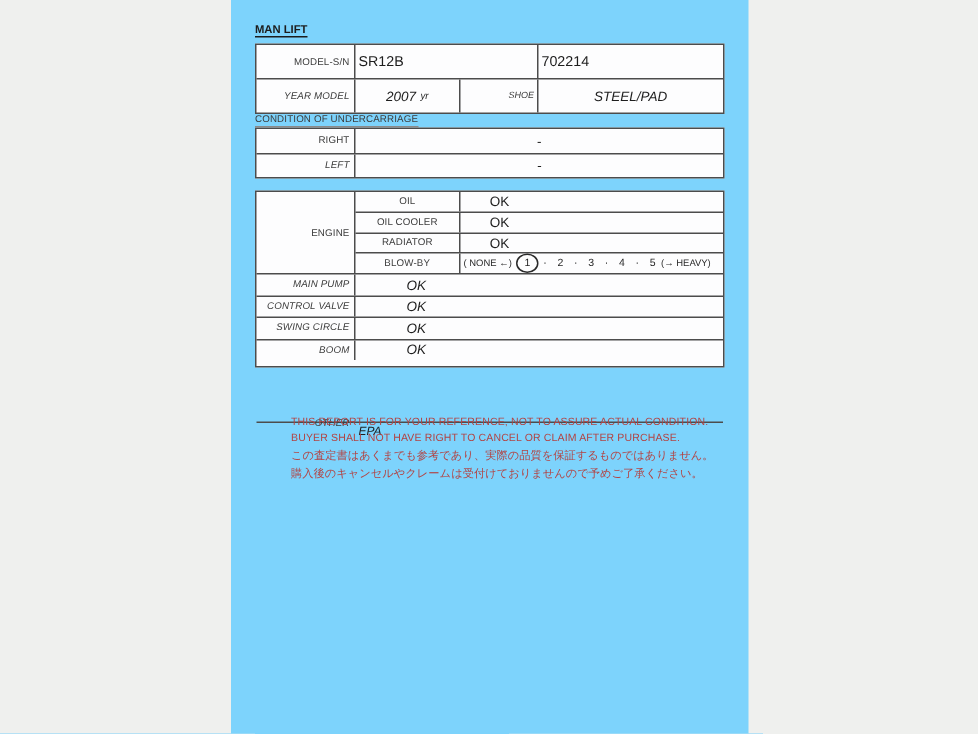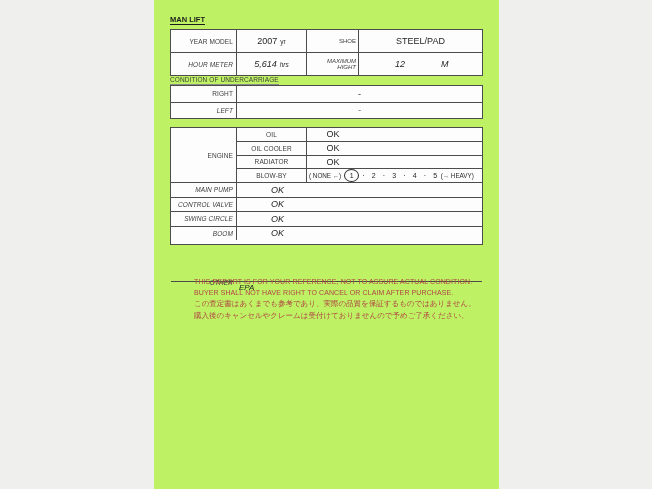--- a/index.html
+++ b/index.html
@@ -4,21 +4,21 @@
 <style>
   html,body{margin:0;padding:0;}
   body{
     width:652px;height:489px;position:relative;overflow:hidden;
     background:#eff0ee;
     font-family:"Liberation Sans","DejaVu Sans",sans-serif;
     -webkit-font-smoothing:antialiased;
   }
   .page{
     position:absolute;left:154px;top:0;width:345px;height:489px;
-    background:#bef264;
+    background:#7dd3fc;
   }
   .doc-title{
     position:absolute;left:16px;top:15px;
     font-size:7.5px;font-weight:bold;color:#1c1c1c;
     line-height:9px;border-bottom:1px solid #1c1c1c;
   }
   .section-heading{
     position:absolute;left:16px;top:76px;
     font-size:6.5px;color:#3c3c3c;line-height:7px;
     border-bottom:1px solid #8a8a8a;padding-bottom:1px;letter-spacing:0.1px;
@@ -85,39 +85,32 @@
 </style>
 </head>
 <body>
 
 <div class="page">
 
   <div class="doc-title">MAN LIFT</div>
 
   <div class="tbl" id="spec-table">
     <div class="t-row">
+      <div class="cell lbl rb">MODEL-S/N</div>
+      <div class="cell val val-lg left rb w122">SR12B</div>
+      <div class="cell val val-lg left grow">702214</div>
+    </div>
+    <div class="t-row">
       <div class="cell lbl rb">YEAR MODEL</div>
       <div class="cell center rb w70">
         <span class="val">2007</span>
         <span class="unit">yr</span>
       </div>
       <div class="cell lbl2 rb">SHOE</div>
       <div class="cell val center grow">STEEL/PAD</div>
-    </div>
-    <div class="t-row">
-      <div class="cell lbl rb">HOUR METER</div>
-      <div class="cell center rb w70">
-        <span class="val">5,614</span>
-        <span class="unit">hrs</span>
-      </div>
-      <div class="cell lbl2 rb">MAXIMUM HIGHT</div>
-      <div class="cell val grow hm-cell">
-        <span>12</span>
-        <span>M</span>
-      </div>
     </div>
   </div>
 
   <div class="section-heading">CONDITION OF UNDERCARRIAGE</div>
 
   <div class="tbl" id="undercarriage-table">
     <div class="t-row">
       <div class="cell lbl rb">RIGHT</div>
       <div class="cell val center grow">-</div>
     </div>

